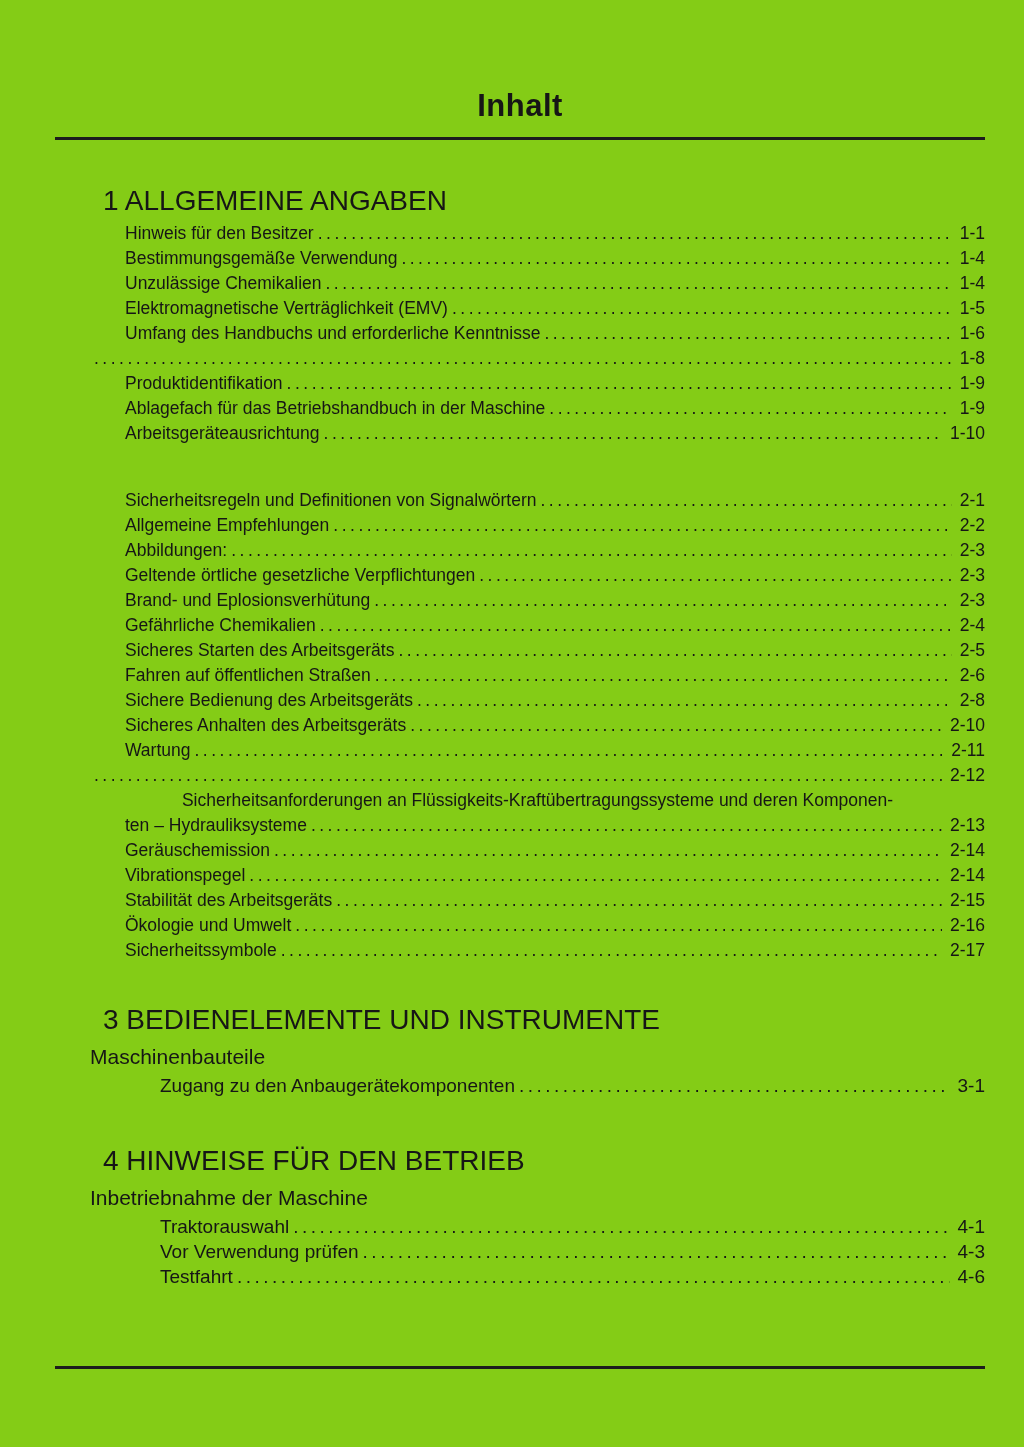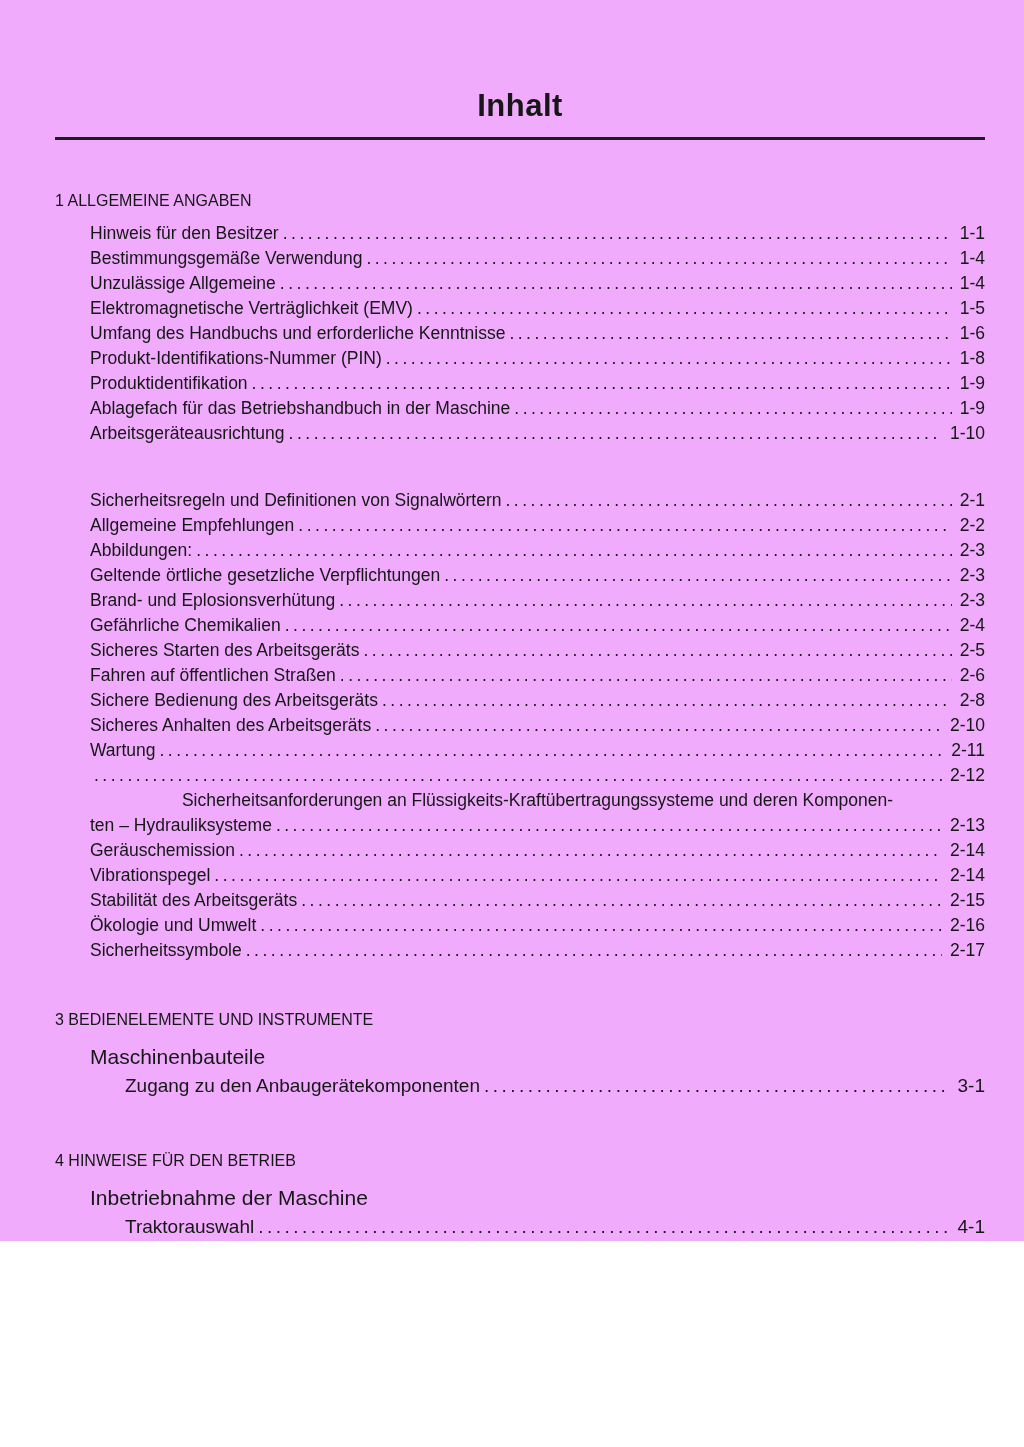--- a/index.html
+++ b/index.html
@@ -1,21 +1,21 @@
 <!DOCTYPE html>
 <html><head>
 <meta charset="utf-8">
 <style>
   * { margin:0; padding:0; box-sizing:border-box; }
   html,body { background:#ffffff; }
   body { font-family:"Liberation Sans", sans-serif; color:#161616; }
   .page {
     position:relative;
-    width:1024px; height:1241px;
-    background:#f0abfc;
+    width:1024px; height:1447px;
+    background:#84cc16;
     overflow:hidden;
   }
   .content {
     position:absolute;
     left:55px; right:39px; top:88px;
   }
   .doc-title {
     text-align:center;
     font-size:31px;
     font-weight:bold;
@@ -23,34 +23,35 @@
     margin-bottom:13px;
   }
   .rule-top { border-top:3px solid #1d1d1d; }
   .rule-bottom {
     position:absolute;
     left:55px; right:39px; top:1366px;
     border-top:3px solid #1d1d1d;
   }
   .section { margin-top:42px; }
   .section-header {
-    font-size:16px;
+    font-size:28px;
     font-weight:400;
     line-height:30px;
     margin-bottom:5px;
     white-space:nowrap;
+    margin-left:48px;
   }
   .entries { margin-left:35px; }
   .row {
     display:flex;
     align-items:baseline;
     font-size:17.5px;
     line-height:25px;
   }
-  .row .lbl { white-space:nowrap; }
+  .row .lbl { white-space:nowrap;margin-left:35px; }
   .row .dots {
     flex:1;
     overflow:hidden;
     white-space:nowrap;
     letter-spacing:3.5px;
     margin-left:4px;
     margin-right:2px;
   }
   .row .pg {
     white-space:nowrap;
@@ -84,36 +85,35 @@
             <span class="lbl">Hinweis für den Besitzer</span>
             <span class="dots">................................................................................................................................................................</span>
             <span class="pg">1-1</span>
           </div>
         <div class="row">
             <span class="lbl">Bestimmungsgemäße Verwendung</span>
             <span class="dots">................................................................................................................................................................</span>
             <span class="pg">1-4</span>
           </div>
         <div class="row">
-            <span class="lbl">Unzulässige Allgemeine</span>
+            <span class="lbl">Unzulässige Chemikalien</span>
             <span class="dots">................................................................................................................................................................</span>
             <span class="pg">1-4</span>
           </div>
         <div class="row">
             <span class="lbl">Elektromagnetische Verträglichkeit (EMV)</span>
             <span class="dots">................................................................................................................................................................</span>
             <span class="pg">1-5</span>
           </div>
         <div class="row">
             <span class="lbl">Umfang des Handbuchs und erforderliche Kenntnisse</span>
             <span class="dots">................................................................................................................................................................</span>
             <span class="pg">1-6</span>
           </div>
         <div class="row">
-            <span class="lbl">Produkt-Identifikations-Nummer (PIN)</span>
             <span class="dots">................................................................................................................................................................</span>
             <span class="pg">1-8</span>
           </div>
         <div class="row">
             <span class="lbl">Produktidentifikation</span>
             <span class="dots">................................................................................................................................................................</span>
             <span class="pg">1-9</span>
           </div>
         <div class="row">
             <span class="lbl">Ablagefach für das Betriebshandbuch in der Maschine</span>

